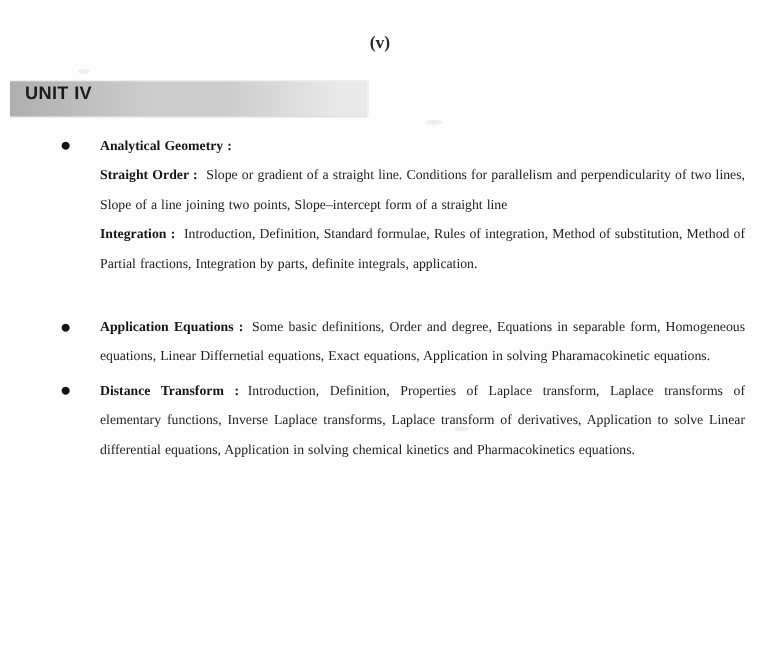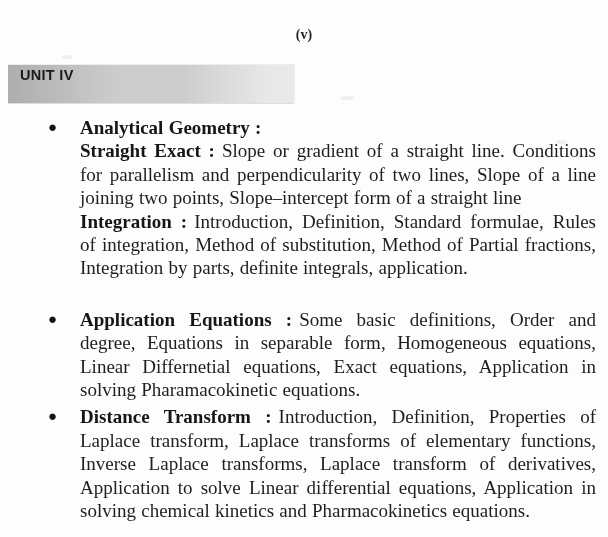--- a/index.html
+++ b/index.html
@@ -24,21 +24,21 @@
   .page-number {
     padding-top: 27px;
     text-align: center;
     font-size: 14px;
     font-weight: bold;
     color: #2a2a2a;
   }
   .unit-bar {
     margin-left: 8px;
     width: 286px;
-    height: 38px;
+    height: 28px;
     line-height: 21px;
     padding-left: 12px;
     background: linear-gradient(90deg,
       var(--bar-gray-dark) 0%,
       var(--bar-gray-mid) 38%,
       var(--bar-gray-mid) 60%,
       var(--bar-gray-light) 92%);
     box-shadow: 0 1px 0 rgba(0,0,0,0.12), 1px -1px 0 rgba(0,0,0,0.06);
     font-family: "Liberation Sans", "DejaVu Sans", sans-serif;
     font-weight: bold;
@@ -60,21 +60,21 @@
   .item.gap-xs { margin-top: 4px; }
   .bullet {
     position: absolute;
     left: -32px;
     top: 4px;
     font-size: 15px;
     line-height: 15px;
     color: #141414;
   }
   .para {
-    font-size: 19px;
+    font-size: 11px;
     line-height: 23.4px;
     text-align: justify;
     word-spacing: 0.5px;
   }
   .lead {
     font-weight: bold;
     color: #161616;
     margin-right: 7px;
   }
   
@@ -95,21 +95,21 @@
     <span>UNIT IV</span>
   </div>
 
   <div class="content">
     <div class="item gap-sm">
       <span class="bullet">●</span>
       <div class="para">
         <span class="lead">Analytical Geometry :</span><span></span>
       </div>
       <div class="para">
-        <span class="lead">Straight Exact :</span><span>Slope or gradient of a straight line. Conditions for parallelism and perpendicularity of two lines, Slope of a line joining two points, Slope–intercept form of a straight line</span>
+        <span class="lead">Straight Order :</span><span>Slope or gradient of a straight line. Conditions for parallelism and perpendicularity of two lines, Slope of a line joining two points, Slope–intercept form of a straight line</span>
       </div>
       <div class="para">
         <span class="lead">Integration :</span><span>Introduction, Definition, Standard formulae, Rules of integration, Method of substitution, Method of Partial fractions, Integration by parts, definite integrals, application.</span>
       </div>
     </div>
   </div>
 
 
   <div class="content">
     <div class="item gap-lg">

